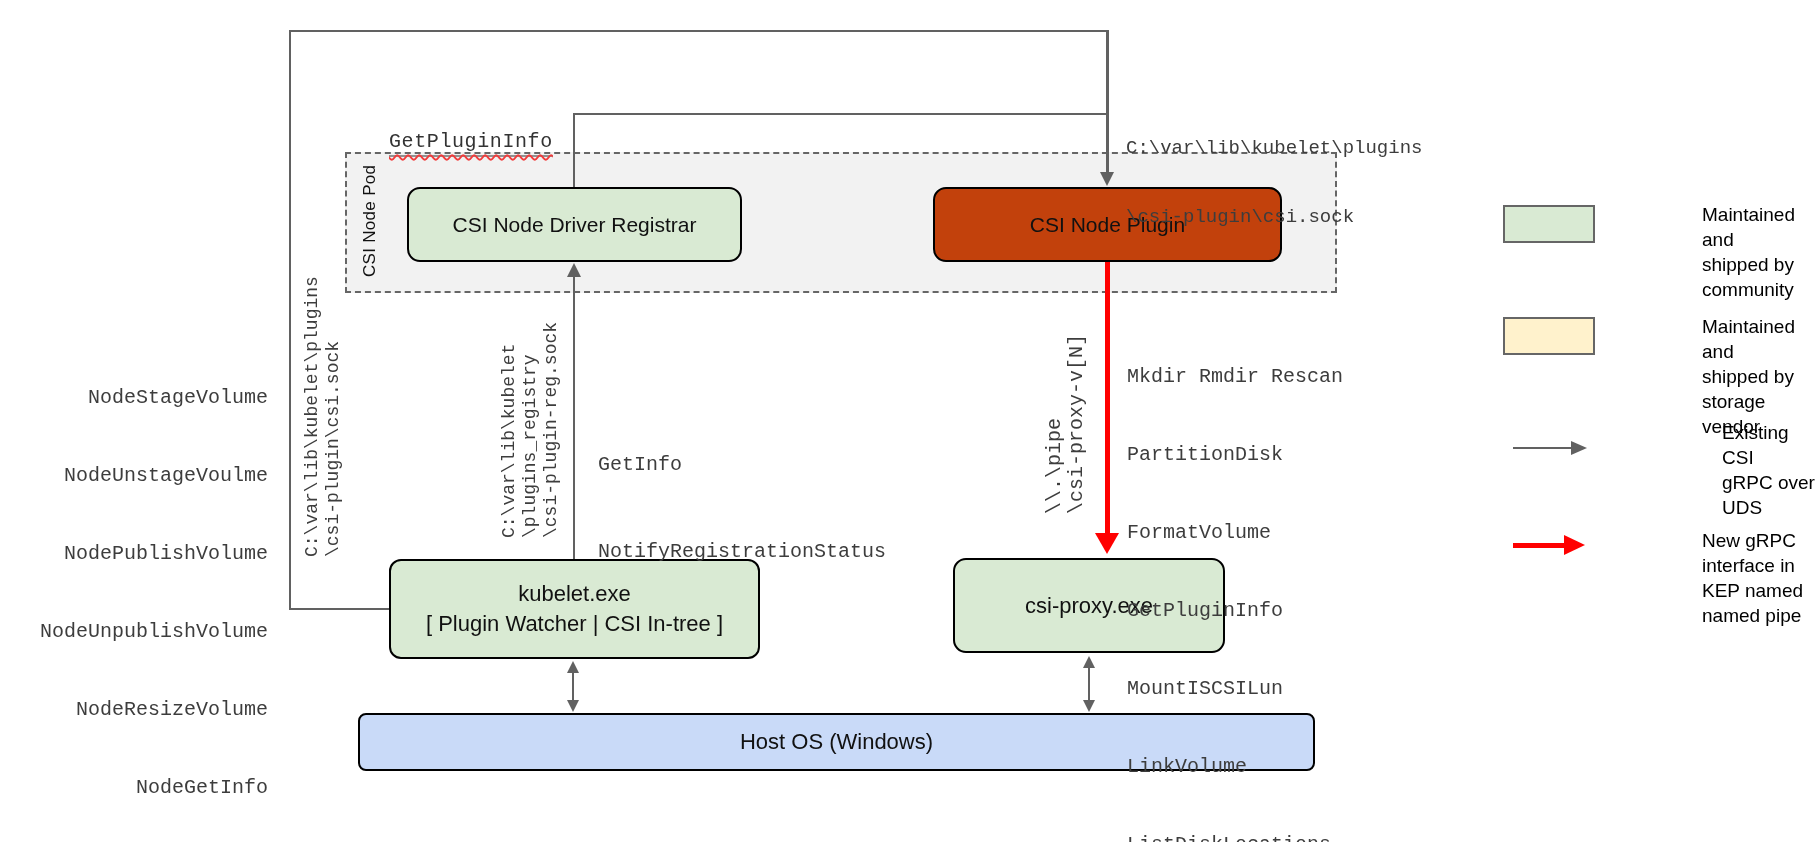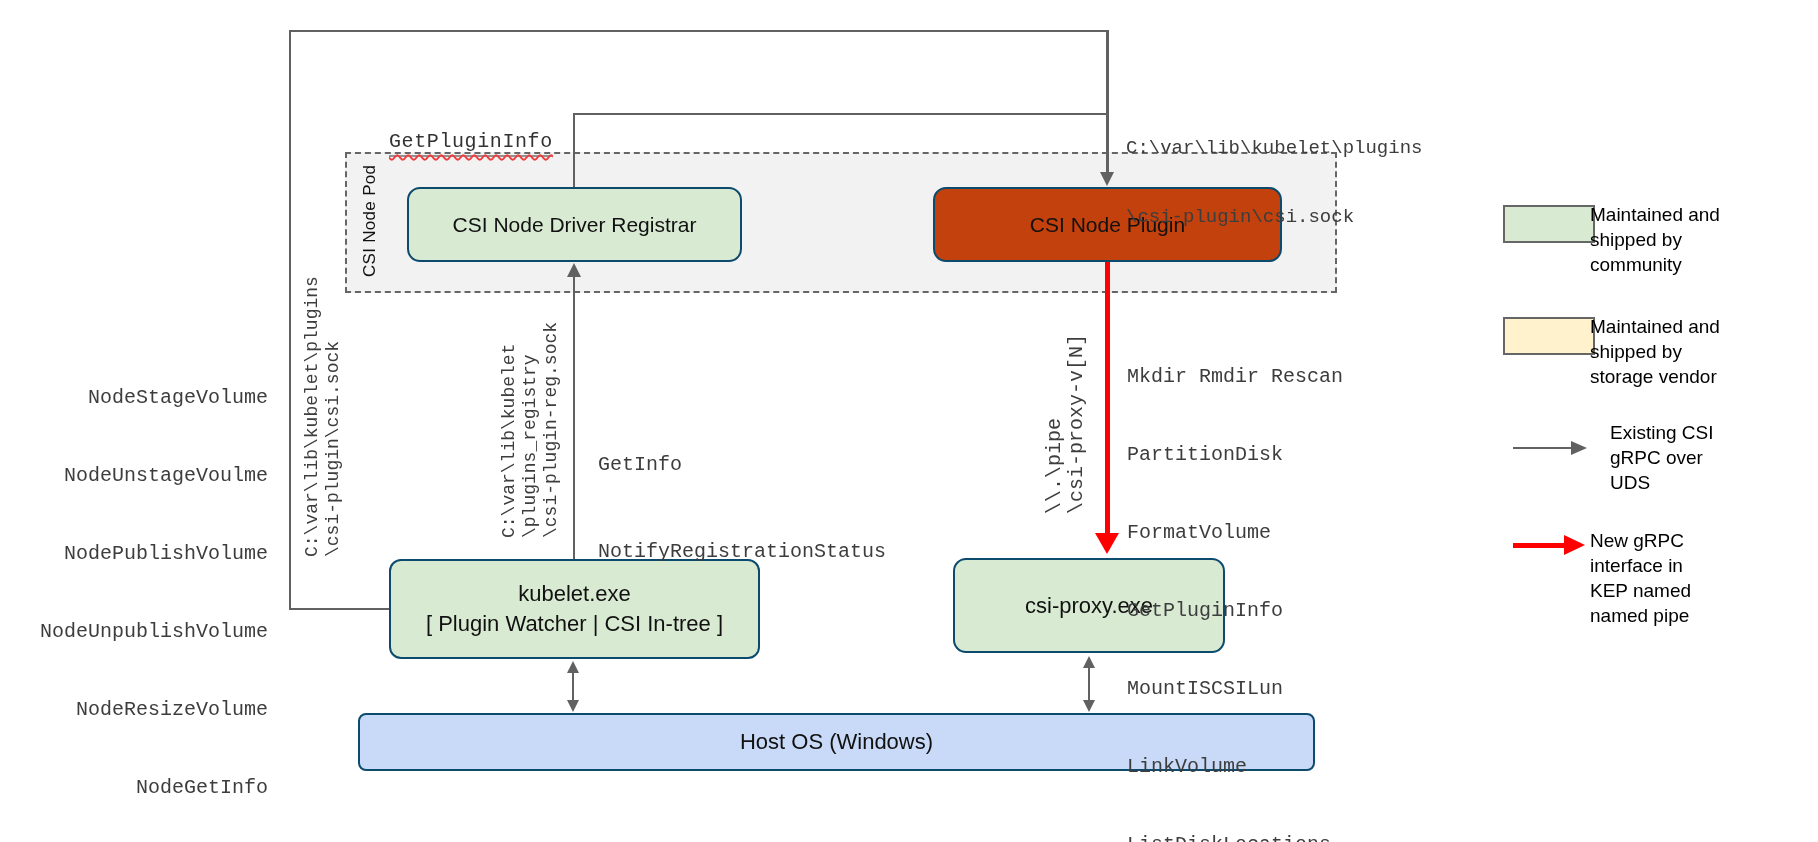--- a/index.html
+++ b/index.html
@@ -13,21 +13,21 @@
   .hline,.vline{position:absolute;background:#616161;}
   .redline{position:absolute;background:#ff0000;}
   .arrowhead{position:absolute;width:0;height:0;}
   
   .pod{
     position:absolute;left:345px;top:152px;width:992px;height:141px;
     background:#f2f2f2;border:2px dashed #666;box-sizing:border-box;
   }
   .node-box{
     position:absolute;display:flex;align-items:center;justify-content:center;
-    border:2px solid #0c4a6e;border-radius:13px;box-sizing:border-box;
+    border:2px solid #000000;border-radius:13px;box-sizing:border-box;
     text-align:center;font-size:21px;color:#111;
   }
   .box-registrar{left:407px;top:187px;width:335px;height:75px;background:#d9ead3;}
   .box-plugin{left:933px;top:187px;width:349px;height:75px;background:#c2410c;}
   .box-kubelet{left:389px;top:559px;width:371px;height:100px;background:#d9ead3;font-size:22px;line-height:30px;flex-direction:column;border-radius:12px;}
   .box-proxy{left:953px;top:558px;width:272px;height:95px;background:#d9ead3;font-size:22px;}
   .box-host{left:358px;top:713px;width:957px;height:58px;background:#c9daf8;border-radius:8px;font-size:22px;}
   
   .rot{
     position:absolute;transform:rotate(-90deg);transform-origin:0 0;
@@ -37,21 +37,21 @@
   
   .gpi{
     position:absolute;left:389px;top:115px;font-size:20px;letter-spacing:.6px;color:#333;
     border-bottom:2px solid #919191;padding-bottom:2px;
     text-decoration:underline wavy #f23b3b 2px;text-underline-offset:7px;margin-top:15px;
   }
   .pathtext{font-size:19px;line-height:23px;white-space:pre;}
   .mlist{font-size:20px;line-height:26px;white-space:pre;}
   
   .swatch{position:absolute;width:92px;height:38px;border:2px solid #666;box-sizing:border-box;}
-  .legend-text{position:absolute;left:1590px;font-size:19px;line-height:25px;color:#000;}
+  .legend-text{position:absolute;left:1702px;font-size:19px;line-height:25px;color:#000;}
 </style>
 </head>
 <body>
 
 <div class="canvas">
 
   <div class="pod"></div>
   <div class="rot pod-label" style="left:360px;top:277px;">CSI Node Pod</div>
 
   <div class="vline" style="left:289px;top:30px;width:2px;height:580px;"></div>

